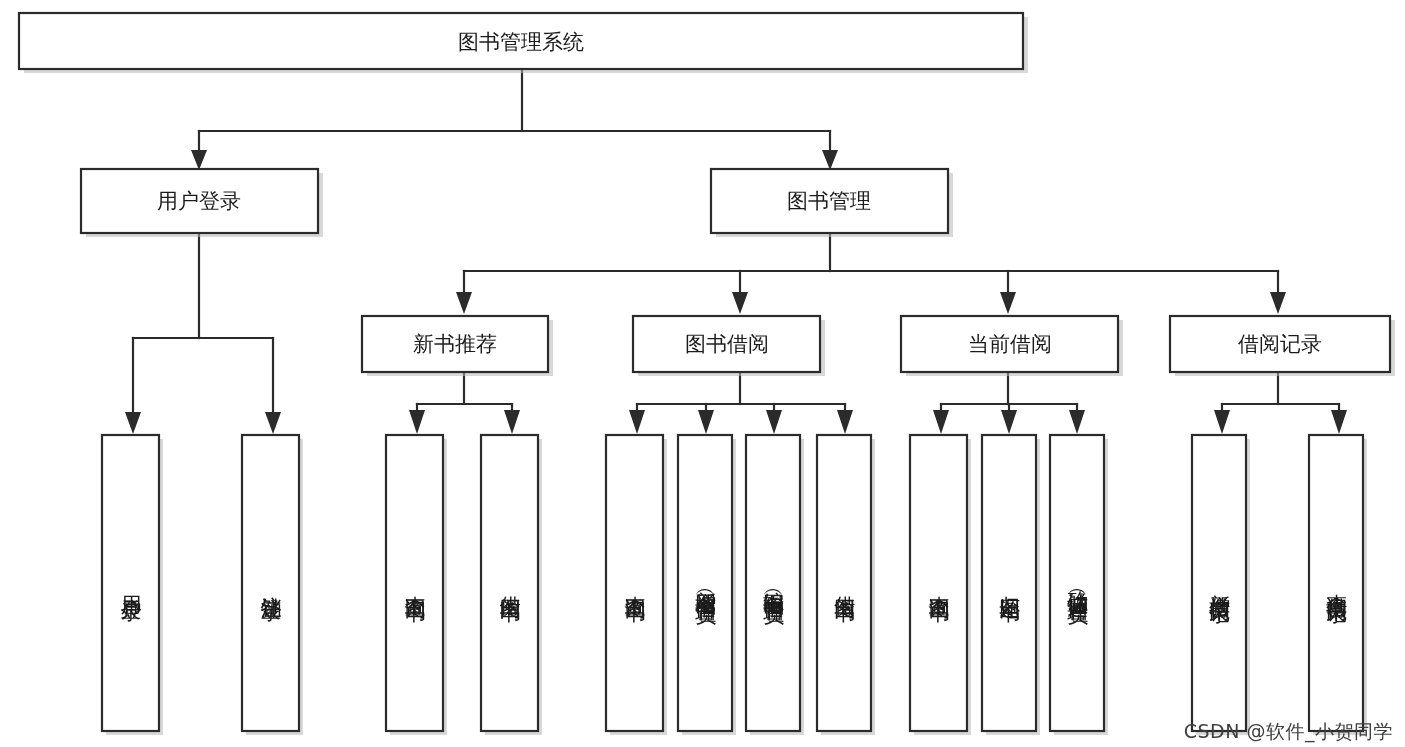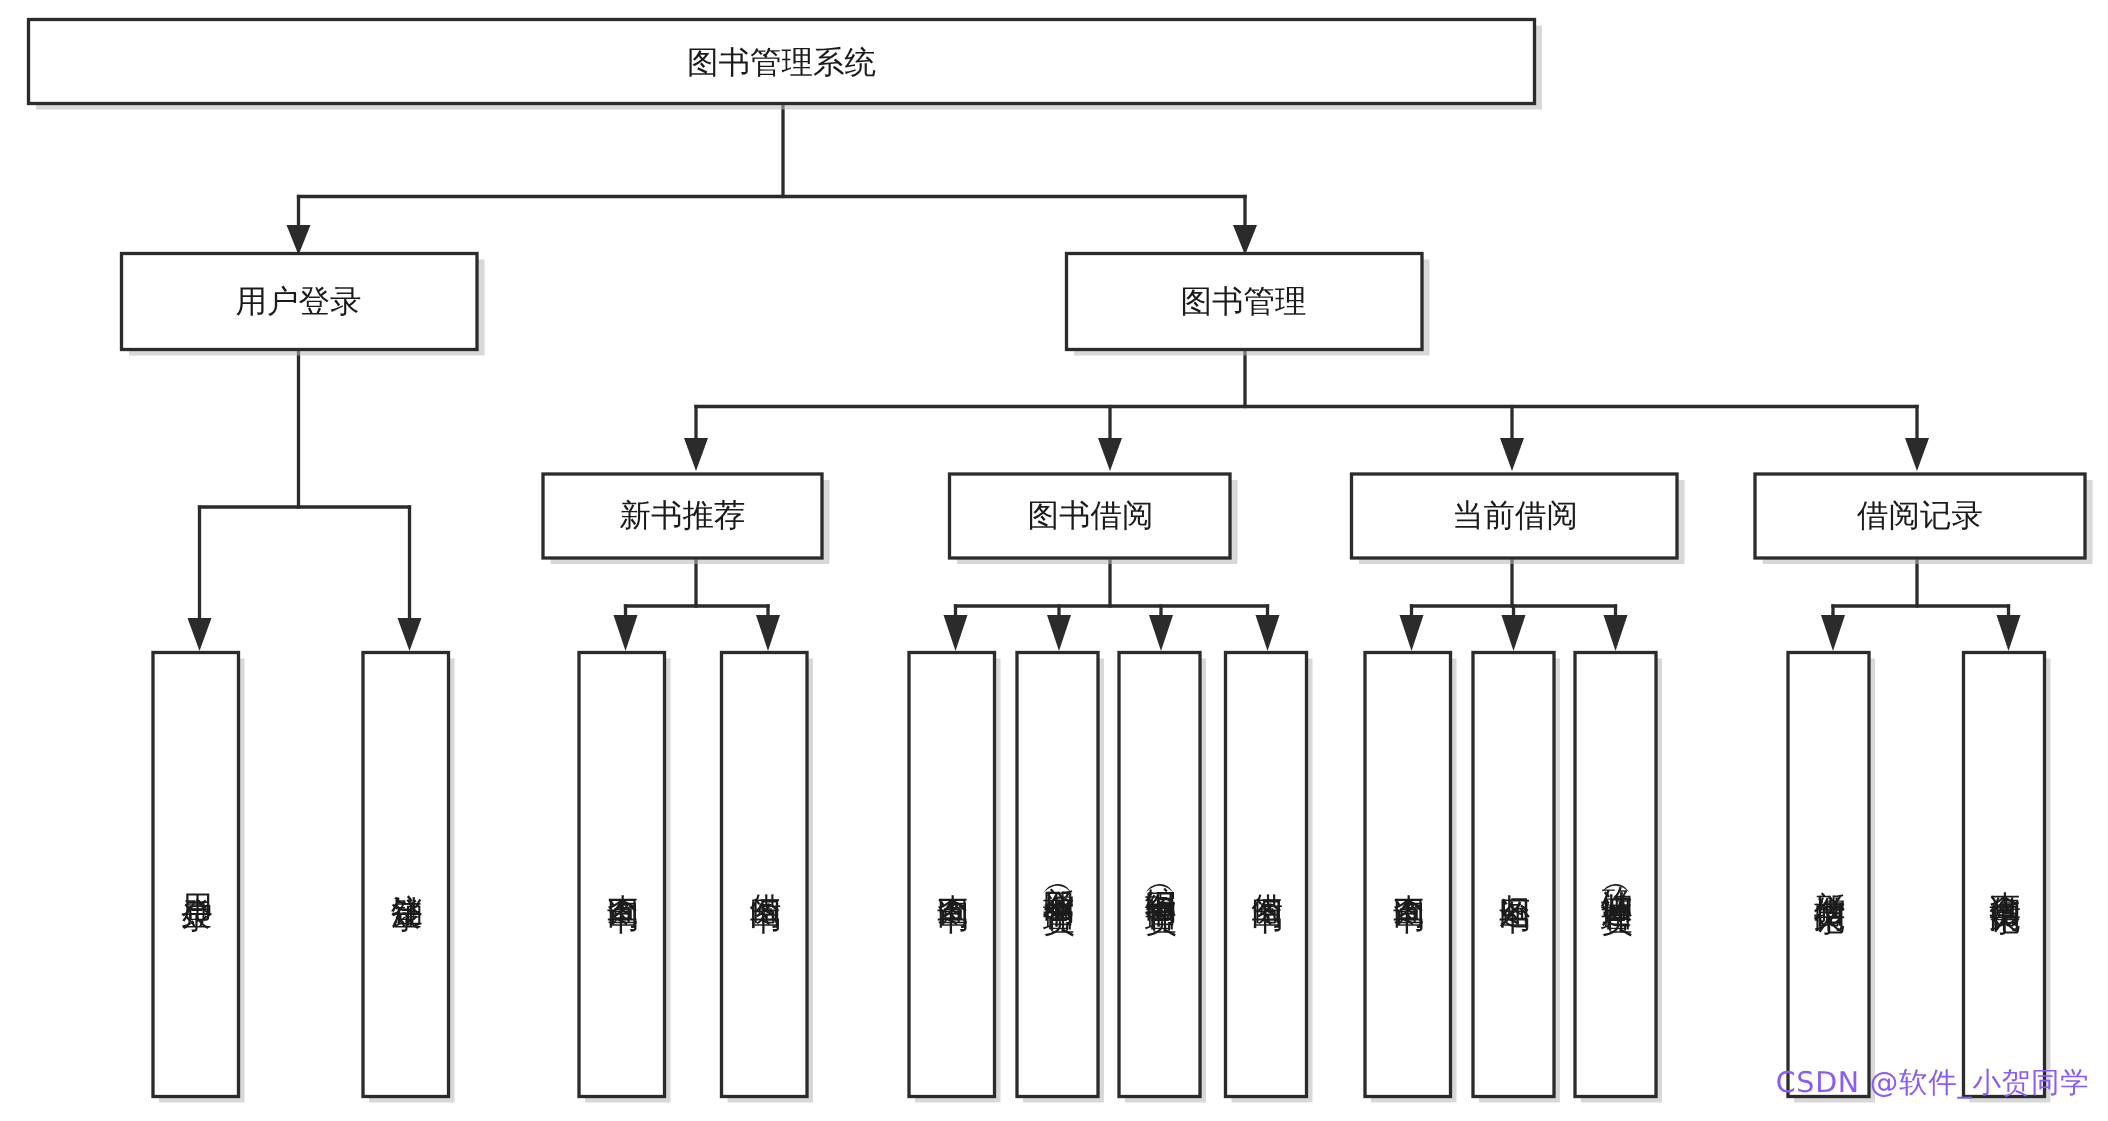--- a/index.html
+++ b/index.html
@@ -63,24 +63,24 @@
     line-height: 1.32;
     letter-spacing: 2px;
     color: #1b1b1b;
     white-space: nowrap;
     pointer-events: none;
     text-align: center;
   }
   .watermark {
     position: absolute;
     right: 12px;
-    bottom: 12px;
+    bottom: 2px;
     font-family: "DejaVu Sans", "Liberation Sans", sans-serif;
     font-size: 19px;
-    color: #8b5cf6;
+    color: #404040;
     letter-spacing: 0.5px;
     white-space: nowrap;
   }
 </style>
 </head>
 <body>
 
 <div id="diagram-root">
 
   <svg id="tree-svg" viewBox="0 0 1405 747">

